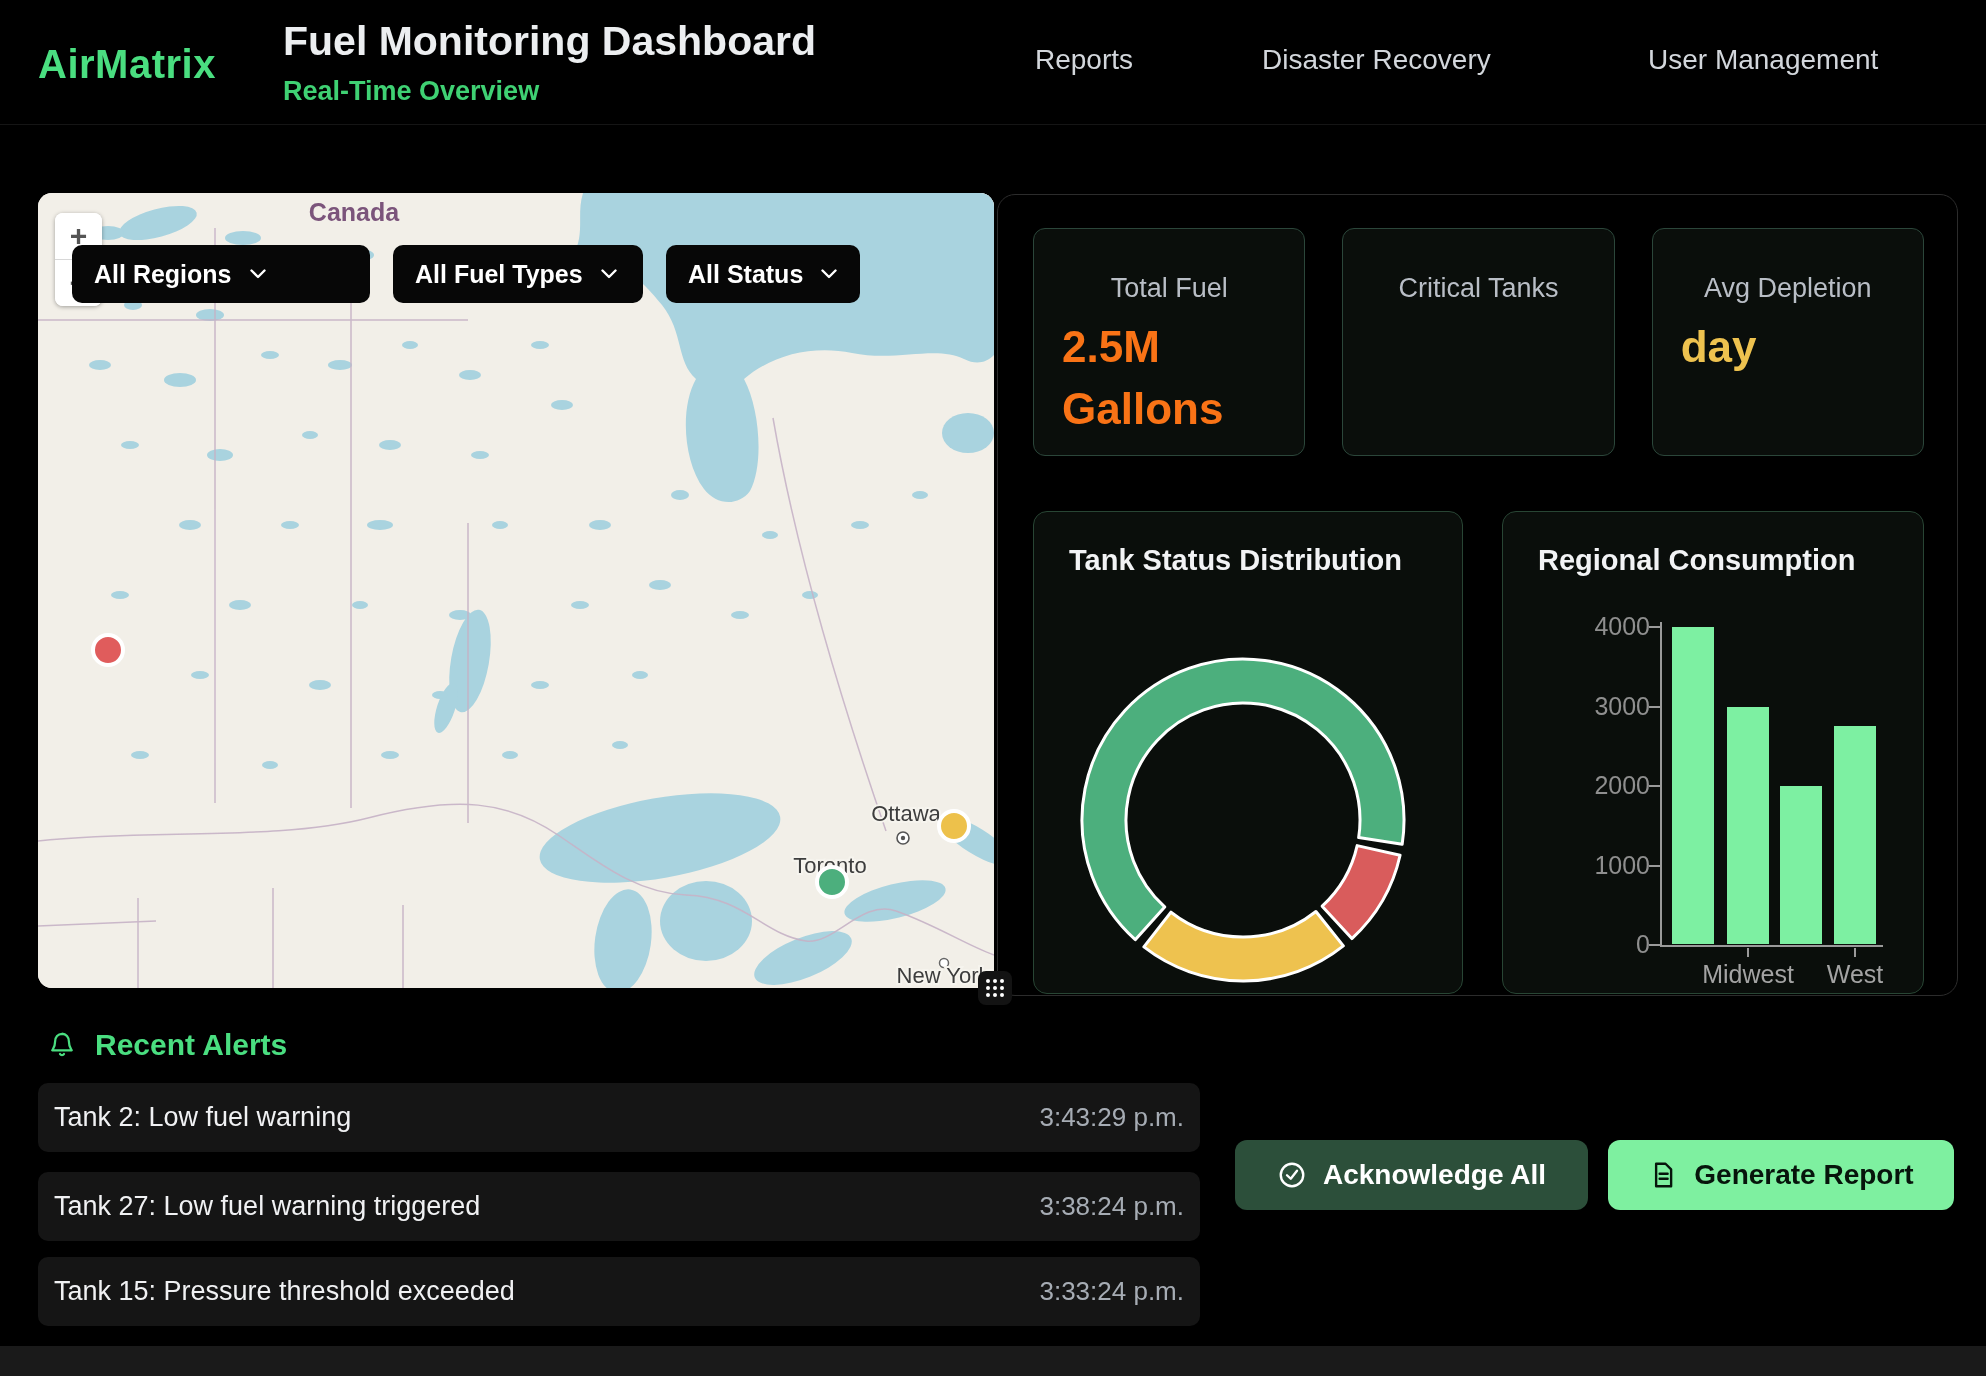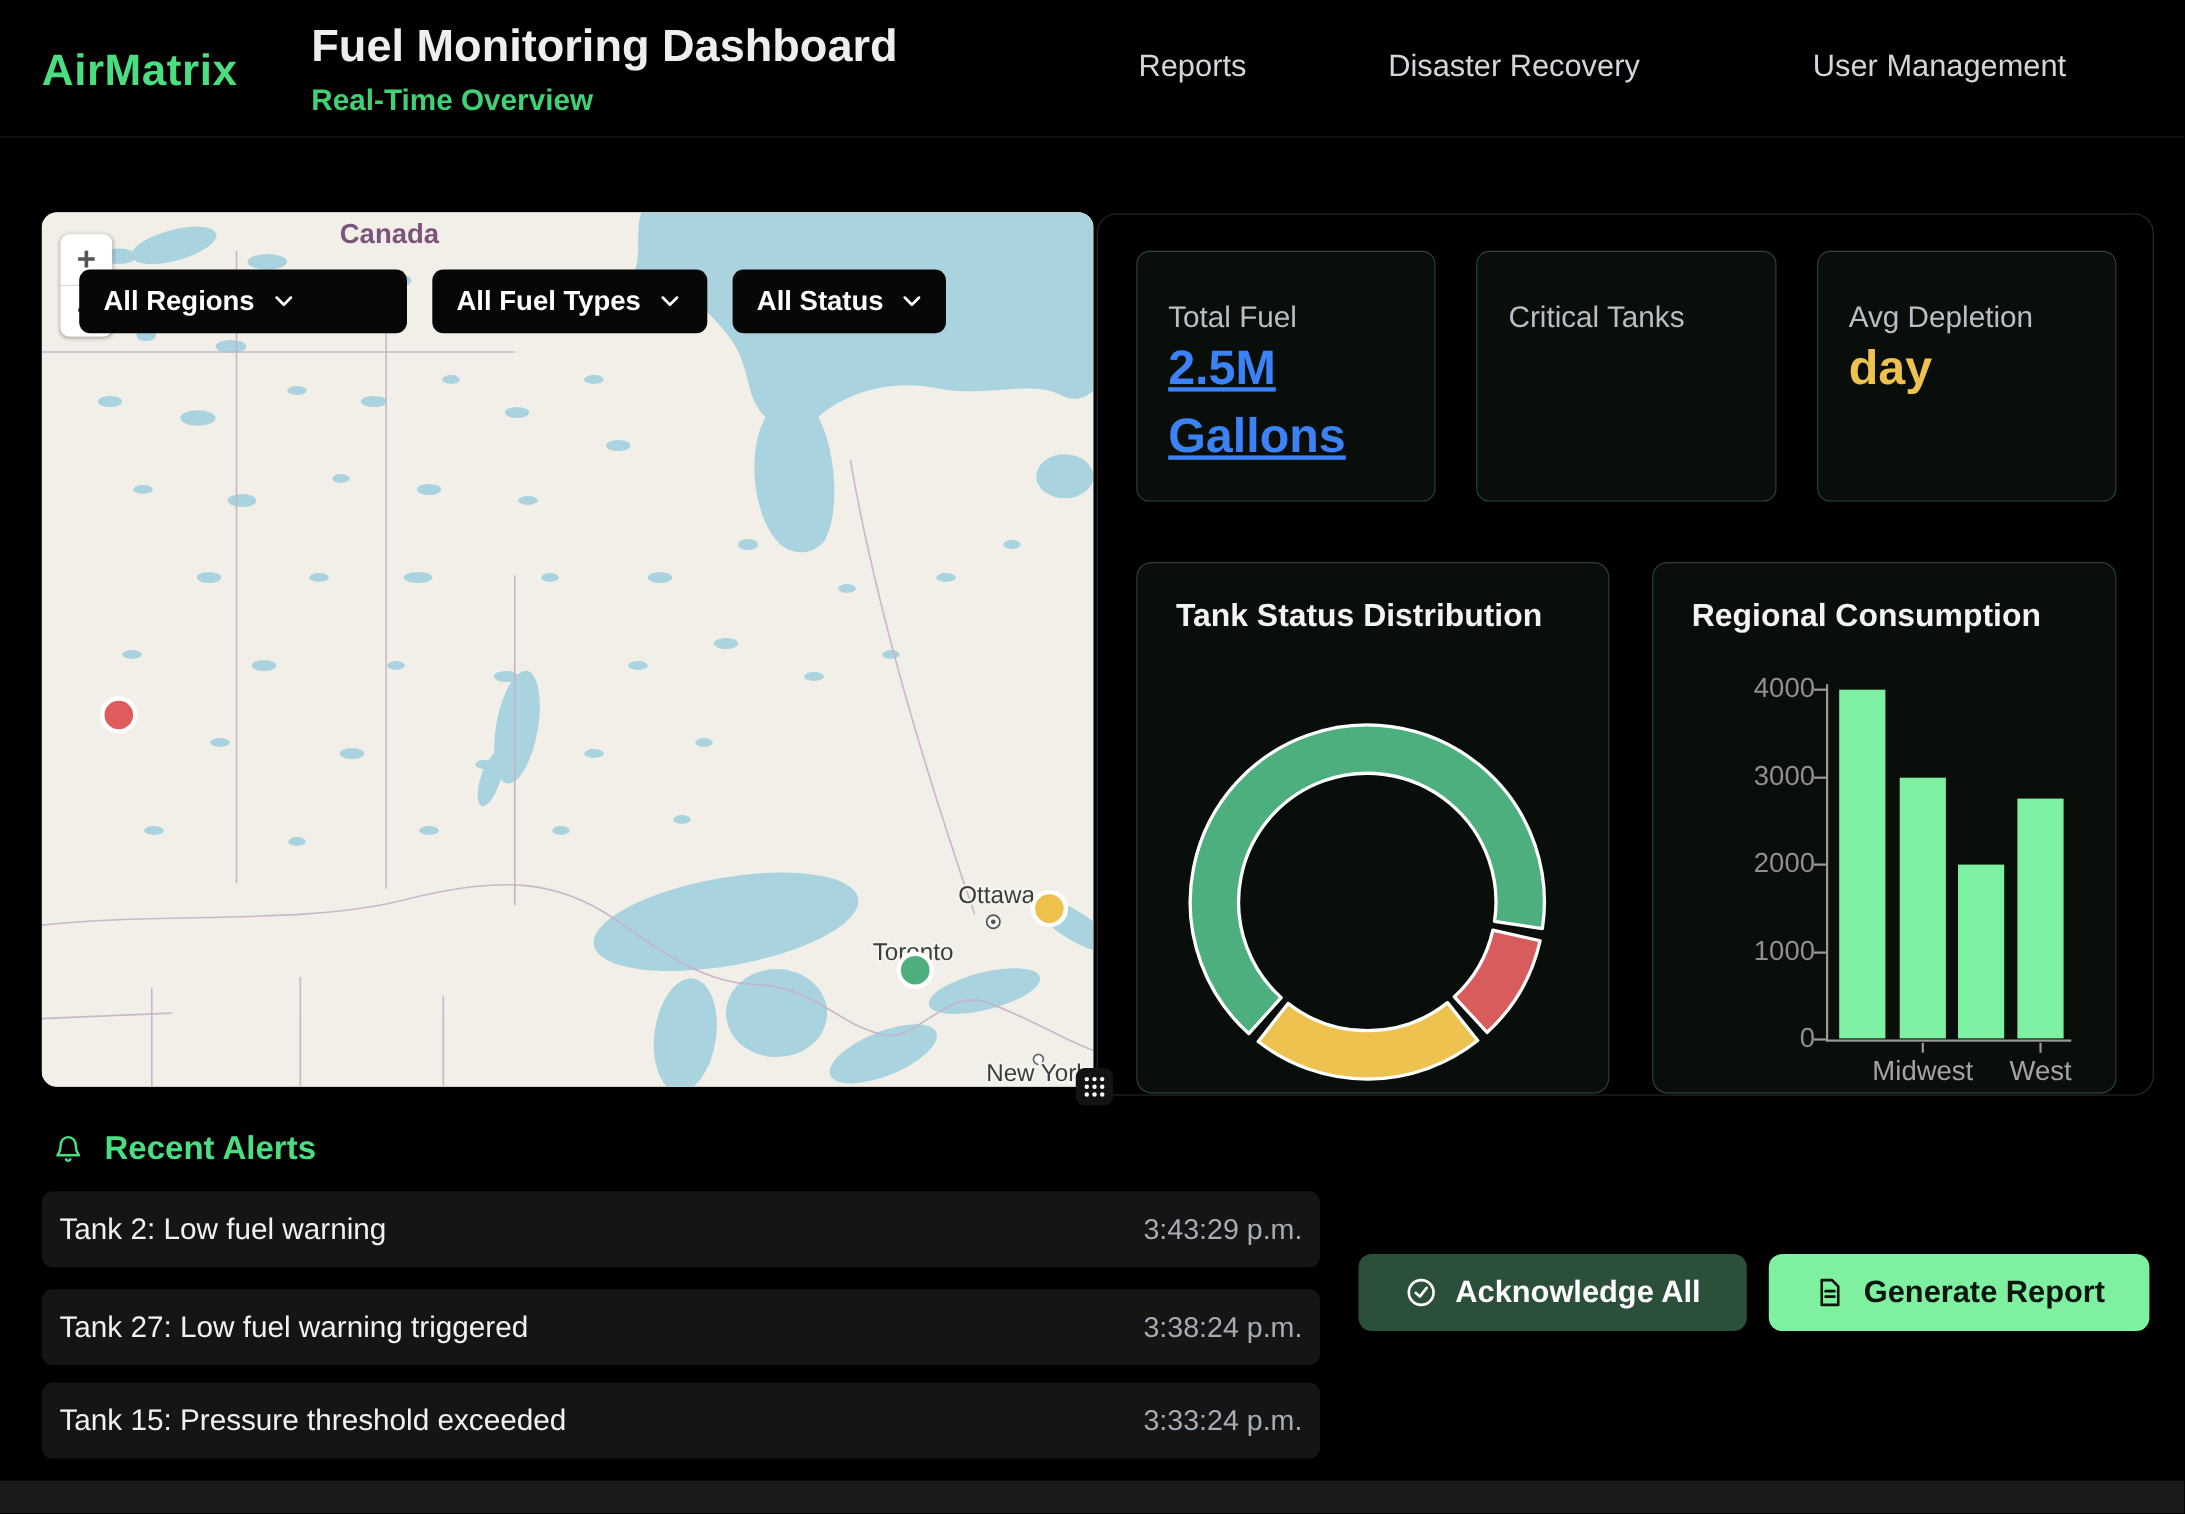--- a/index.html
+++ b/index.html
@@ -29,21 +29,21 @@
   .dd-1{width:298px;} .dd-2{width:250px;} .dd-3{width:194px;}
   .dd svg{margin-left:18px;flex:none;}
   .grip{position:absolute;left:978px;top:971px;width:34px;height:34px;background:#131313;border-radius:8px;z-index:3;
         display:grid;grid-template-columns:repeat(3,1fr);place-items:center;padding:7px;cursor:grab;}
   .grip i{width:4px;height:4px;border-radius:50%;background:#fff;}
 
   
   .panel{position:absolute;left:997px;top:194px;width:961px;height:802px;border:1.5px solid #2c2c2c;border-radius:18px;background:#000;}
   .stats{position:absolute;left:35px;top:33px;width:891px;height:228px;display:flex;gap:37px;}
   .scard{flex:1;background:#0a0e0b;border:1px solid #2b463a;border-radius:12px;padding:44px 28px 0 28px;}
-  .slabel{font-size:27px;color:#b9bec6;}
+  .slabel{font-size:27px;color:#b9bec6;margin-bottom:12px;text-align:center;}
   .sval{font-size:44px;font-weight:bold;line-height:1.42;}
   .charts{position:absolute;left:35px;top:316px;height:483px;display:flex;gap:39px;}
   .ccard{position:relative;background:#0a0e0b;border:1px solid #284534;border-radius:14px;overflow:hidden;}
   .ccard.donut{width:430px;height:483px;} .ccard.bars{width:422px;height:483px;}
   .ctitle{position:absolute;left:35px;top:32px;font-size:29px;font-weight:bold;color:#f2f3f5;}
   .ccard svg.donutsvg{position:absolute;left:0;top:0;width:430px;height:483px;}
   .barplot{position:absolute;left:0;top:0;width:422px;height:483px;}
   .bar{position:absolute;}
   .axis{position:absolute;background:#9a9a9a;}
   .ytick{position:absolute;width:70px;text-align:right;font-size:25px;color:#8f8f8f;}
@@ -217,21 +217,21 @@
       <i></i>
       <i></i>
       <i></i>
       <i></i>
   </div>
 
   <section class="panel">
     <div class="stats">
       <div class="scard">
         <div class="slabel">Total Fuel</div>
-        <div class="sval" style="color: #3b82f6; text-decoration: underline;">
+        <div class="sval" style="color: #f97316;">
           <div>2.5M</div>
           <div>Gallons</div>
         </div>
       </div>
       <div class="scard">
         <div class="slabel">Critical Tanks</div>
       </div>
       <div class="scard">
         <div class="slabel">Avg Depletion</div>
         <div class="sval" style="color: rgb(238, 194, 79);">

